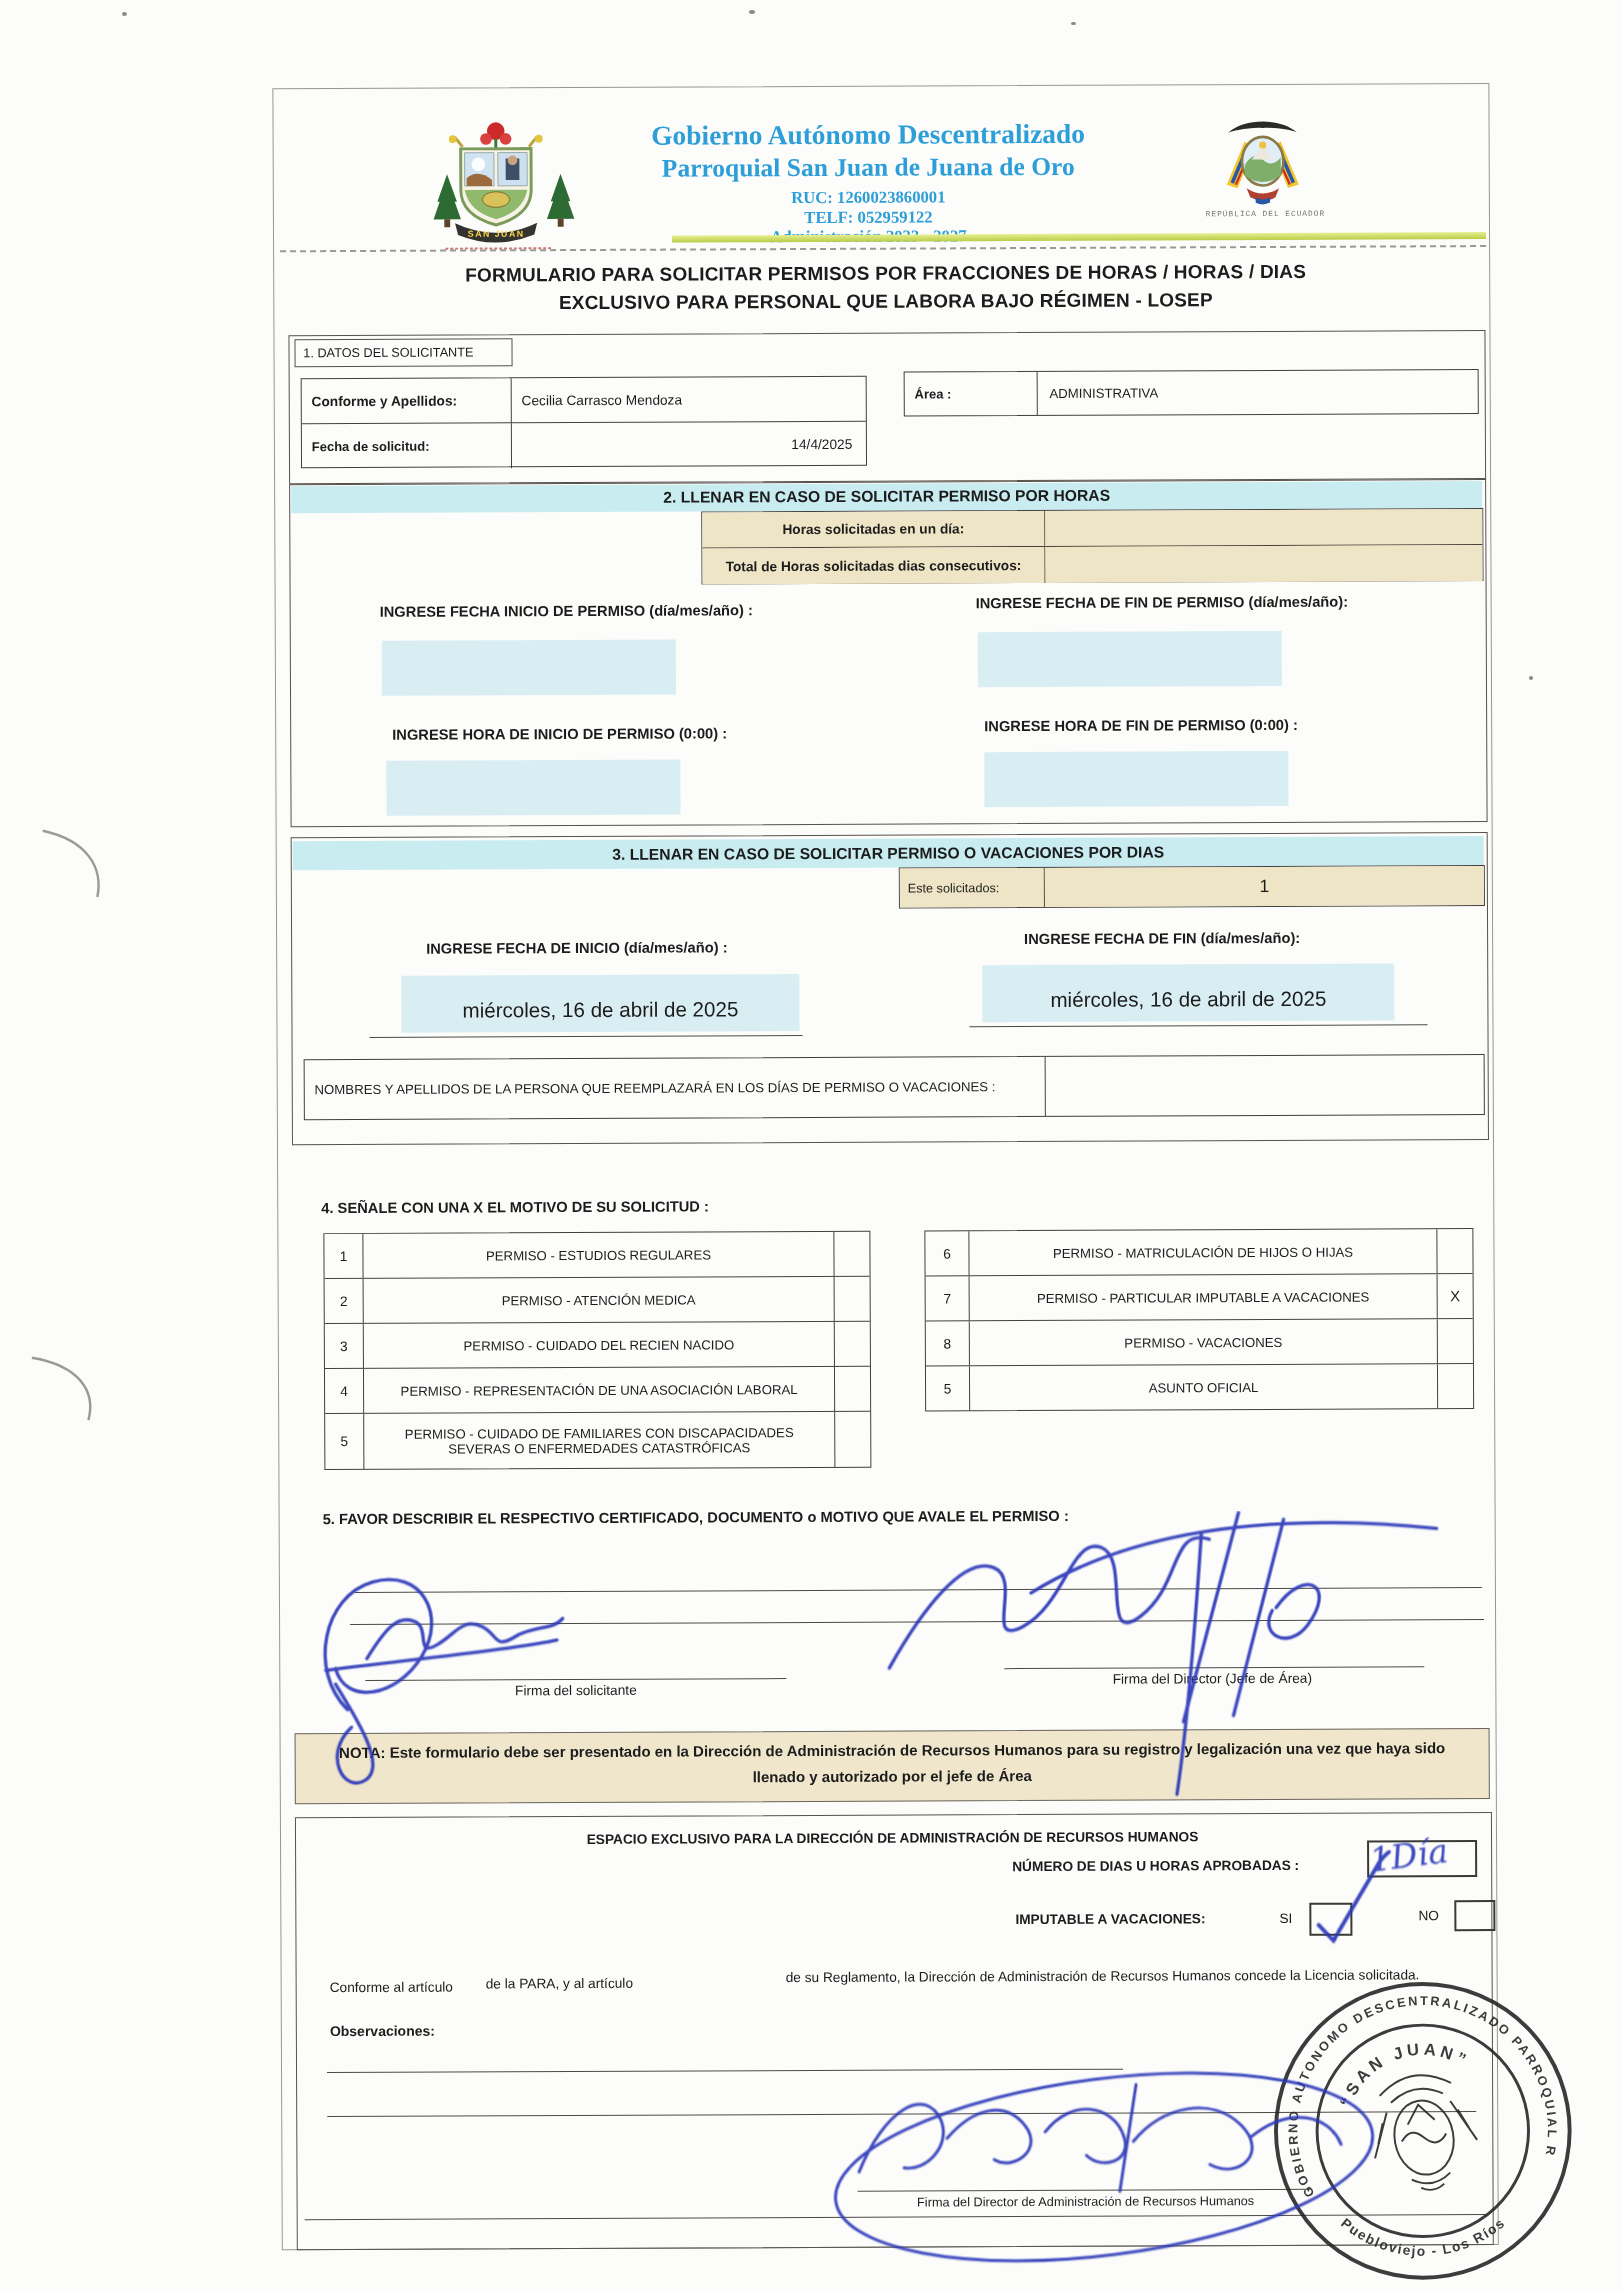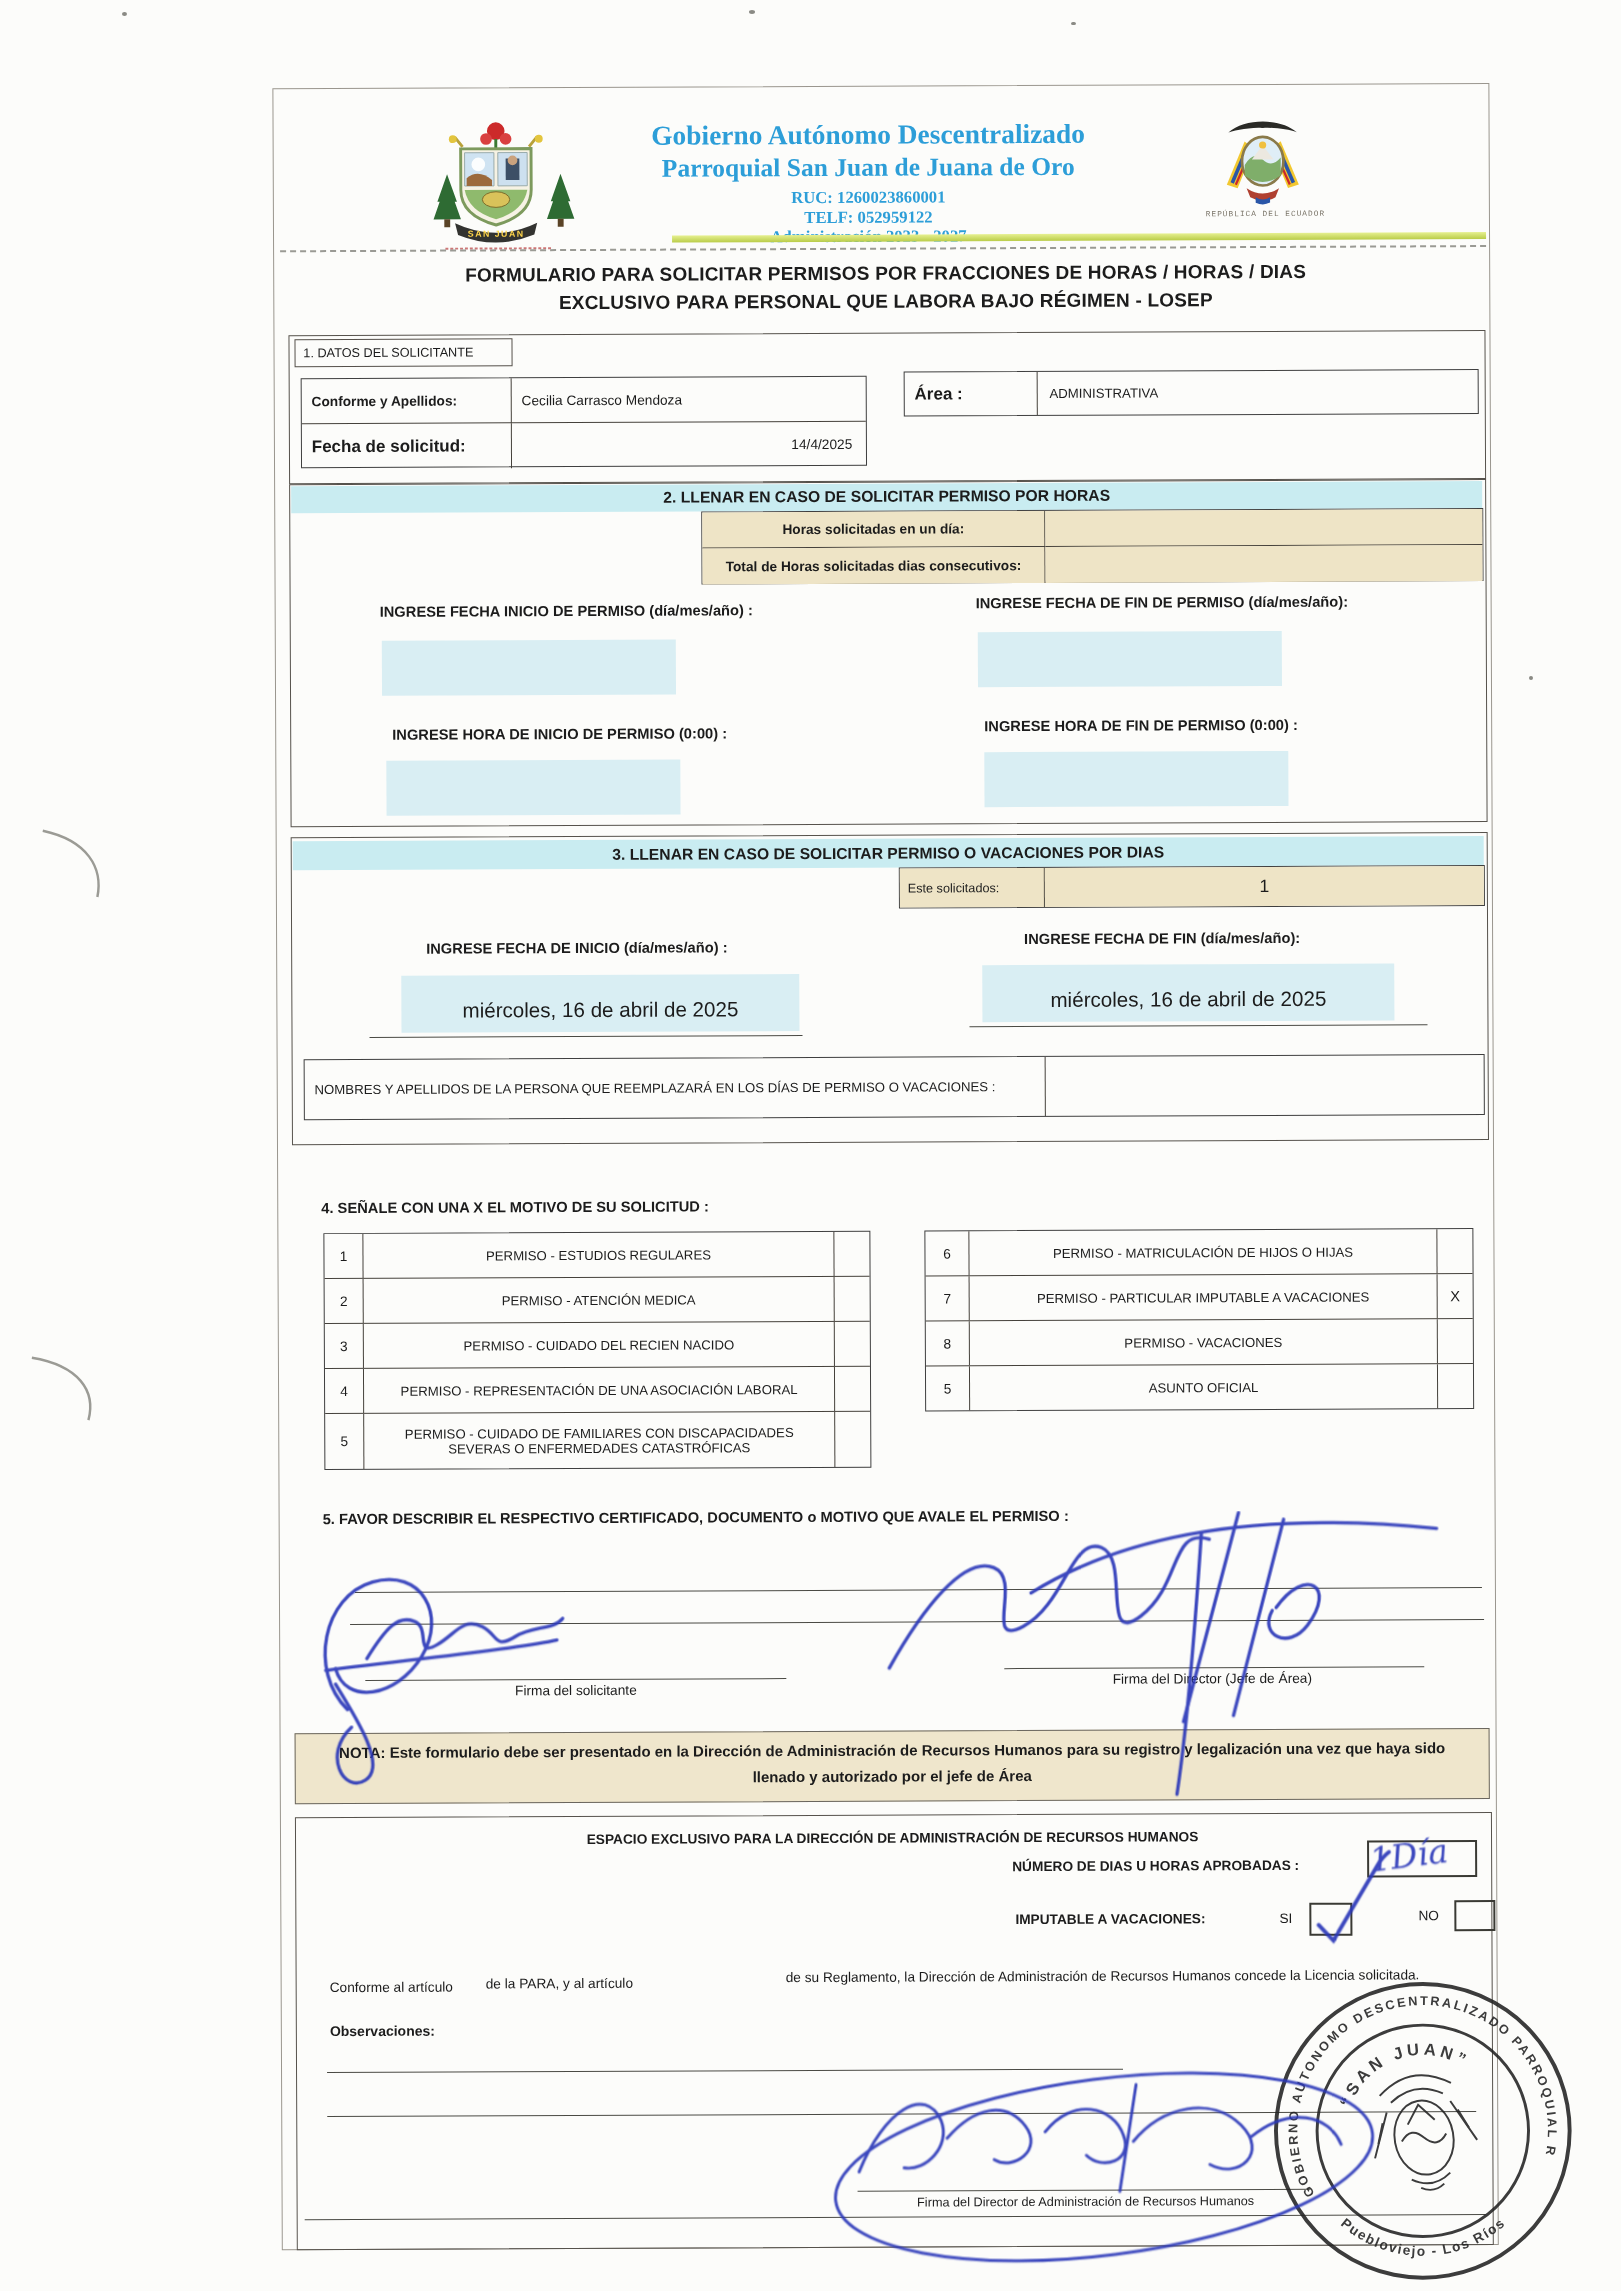--- a/index.html
+++ b/index.html
@@ -101,26 +101,26 @@
 
     <div class="abs b ctr" style="left:294px;top:263px;width:1191px;font-size:19px;letter-spacing:0.2px;">FORMULARIO PARA SOLICITAR PERMISOS  POR FRACCIONES DE HORAS / HORAS / DIAS</div>
     <div class="abs b ctr" style="left:294px;top:291px;width:1191px;font-size:19px;letter-spacing:0.2px;">EXCLUSIVO PARA PERSONAL QUE LABORA BAJO RÉGIMEN - LOSEP</div>
 
     <div class="abs" style="left:292px;top:333px;width:1195px;height:147px;border:1.5px solid #56524c;"></div>
     <div class="abs thinbox flex" style="left:298px;top:337px;width:208px;height:25.5px;padding-left:7.8px;font-size:12.7px;">1. DATOS DEL SOLICITANTE</div>
 
     <div class="abs boxed" style="left:304px;top:376px;width:566px;height:90px;display:grid;grid-template-columns:210px 1fr;grid-template-rows:45px 45px;box-sizing:border-box;">
       <div class="cell b" style="border-right:1.4px solid #45413b;border-bottom:1.4px solid #45413b;padding:0 9.8px;font-size:13.7px;">Conforme y Apellidos:</div>
       <div class="cell" style="border-bottom:1.4px solid #45413b;padding:0 9.8px;font-size:13.7px;">Cecilia Carrasco Mendoza</div>
-      <div class="cell b" style="border-right:1.4px solid #45413b;padding:0 9.8px;font-size:17px;">Fecha de solicitud:</div>
+      <div class="cell b" style="border-right:1.4px solid #45413b;padding:0 9.8px;font-size:13px;">Fecha de solicitud:</div>
       <div class="cell" style="justify-content:flex-end;padding:0 13.7px;font-size:13.7px;">14/4/2025</div>
     </div>
 
     <div class="abs boxed" style="left:907px;top:372px;width:575px;height:45px;display:grid;grid-template-columns:133px 1fr;box-sizing:border-box;">
-      <div class="cell b" style="border-right:1.4px solid #45413b;padding:0 9.8px;font-size:17px;">Área :</div>
+      <div class="cell b" style="border-right:1.4px solid #45413b;padding:0 9.8px;font-size:13px;">Área :</div>
       <div class="cell" style="padding:0 11.8px;font-size:13.2px;">ADMINISTRATIVA</div>
     </div>
 
     <div class="abs" style="left:292px;top:482px;width:1195px;height:341px;border:1.5px solid #56524c;"></div>
     <div class="abs cyanbar b ctr" style="left:294px;top:484px;width:1191px;height:26.5px;font-size:15.7px;line-height:26.5px;">2. LLENAR EN CASO DE SOLICITAR PERMISO POR HORAS</div>
 
     <div class="abs boxed" style="left:704px;top:511px;width:782px;height:73px;display:grid;grid-template-columns:343px 1fr;grid-template-rows:36px 36px;box-sizing:border-box;">
       <div class="cell tan b ctr" style="justify-content:center;border-right:1.4px solid #45413b;border-bottom:1.4px solid #45413b;font-size:13.7px;">Horas solicitadas en un día:</div>
       <div class="cell tan" style="border-bottom:1.4px solid #45413b;justify-content:center;font-size:13.7px;"></div>
       <div class="cell tan b ctr" style="justify-content:center;border-right:1.4px solid #45413b;font-size:13.7px;">Total de Horas solicitadas dias consecutivos:</div>

